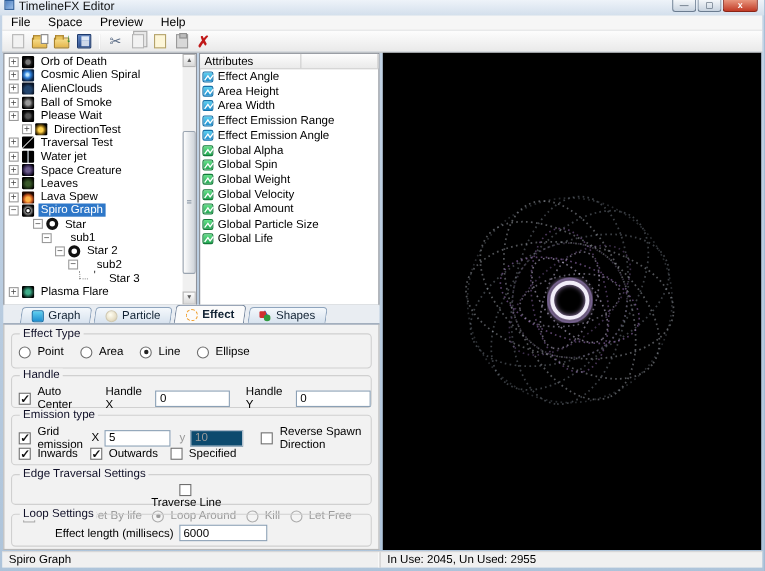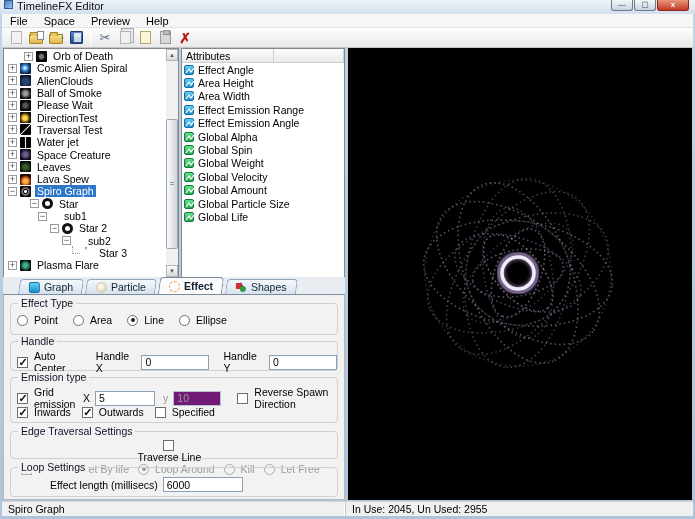--- a/index.html
+++ b/index.html
@@ -147,21 +147,21 @@
         font-size:11px; font-weight:bold; color:#111; }
   .rb { width:11px; height:11px; border:1px solid #6e6e6e; background:#fff; border-radius:50%;
         margin-right:4px; position:relative; flex:0 0 11px; }
   .rb[data-checked="true"]:after { content:""; position:absolute; left:2.5px; top:2.5px;
         width:4px; height:4px; border-radius:50%; background:#222; }
   .disabled, .disabled * { color:#9a9a9a !important; }
   .disabled .cb, .disabled .rb { border-color:#ababab; background:#f4f4f4; }
   .disabled .rb[data-checked="true"]:after { background:#9a9a9a; }
   .ti { height:15px; border:1px solid #8ba0b5; background:#fff; font-size:10.5px;
         padding:0 3px; font-family:"Liberation Sans", sans-serif; color:#000; }
-  .ti:disabled, .ti.dim { background:#701a75; color:#9a9a9a; border-color:#b5c2cf; }
+  .ti:disabled, .ti.dim { background:#0c4a6e; color:#9a9a9a; border-color:#b5c2cf; }
   .lbl { margin:0 5px 0 2px; }
 
   
   .statusbar { position:absolute; left:2px; right:2px; top:501px; height:15px; background:#f0f0f0;
                border-top:1px solid #d5d5d5; display:flex; font-size:10.5px; color:#000; }
   .status-pane { padding:1px 6px; line-height:13px; }
   .status-pane.left { width:344px; border-right:1px solid #c8c8c8; box-shadow:inset -1px 0 0 #fff; }
   .status-pane.right { flex:1; }
 </style>
 </head>
@@ -216,21 +216,21 @@
     <span class="tbtn">
         <span class="clip"></span>
       </span>
     <span class="tbtn">
         <span class="redx">✗</span>
       </span>
   </div>
 
   <div class="tree-panel">
     <div class="tree-rows">
-      <div class="trow" style="padding-left:20px;">
+      <div class="trow" style="padding-left:4px;">
           <span class="expander plus"></span>
           <span class="ticon orb"></span>
           <span class="tlabel">Orb of Death</span>
         </div>
       <div class="trow" style="padding-left:4px;">
           <span class="expander plus"></span>
           <span class="ticon spiral"></span>
           <span class="tlabel">Cosmic Alien Spiral</span>
         </div>
       <div class="trow" style="padding-left:4px;">
@@ -241,21 +241,21 @@
       <div class="trow" style="padding-left:4px;">
           <span class="expander plus"></span>
           <span class="ticon smoke"></span>
           <span class="tlabel">Ball of Smoke</span>
         </div>
       <div class="trow" style="padding-left:4px;">
           <span class="expander plus"></span>
           <span class="ticon wait"></span>
           <span class="tlabel">Please Wait</span>
         </div>
-      <div class="trow" style="padding-left:4px;">
+      <div class="trow" style="padding-left:16px;">
           <span class="expander plus"></span>
           <span class="ticon direction"></span>
           <span class="tlabel">DirectionTest</span>
         </div>
       <div class="trow" style="padding-left:4px;">
           <span class="expander plus"></span>
           <span class="ticon traversal"></span>
           <span class="tlabel">Traversal Test</span>
         </div>
       <div class="trow" style="padding-left:4px;">

